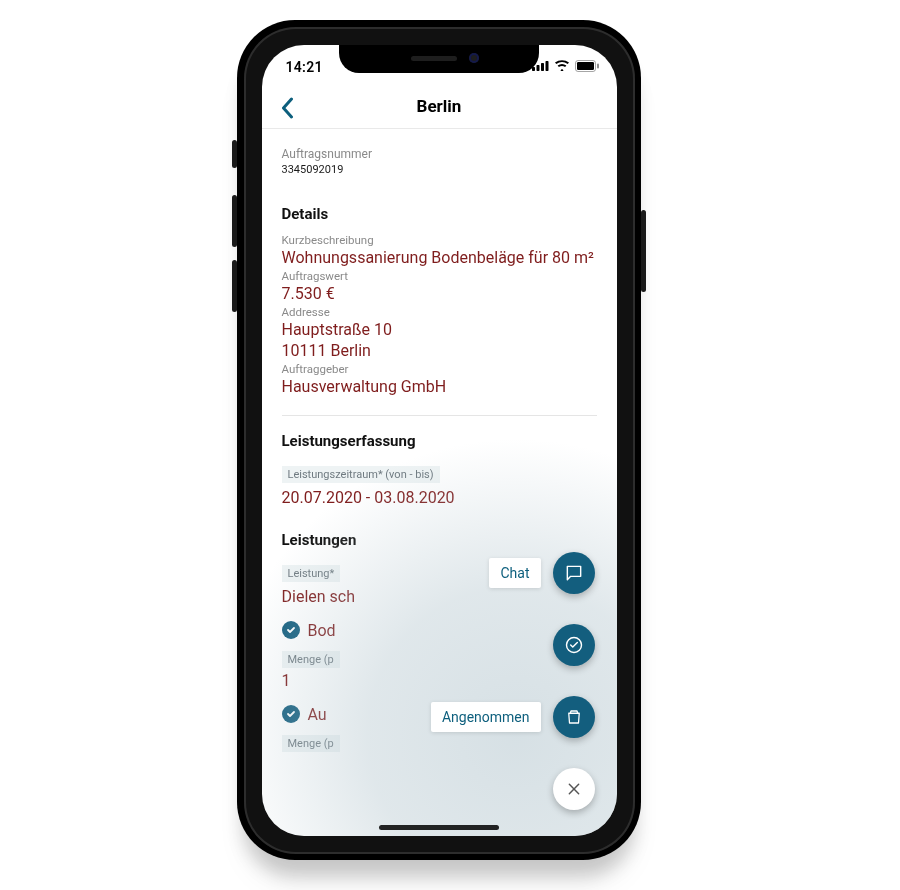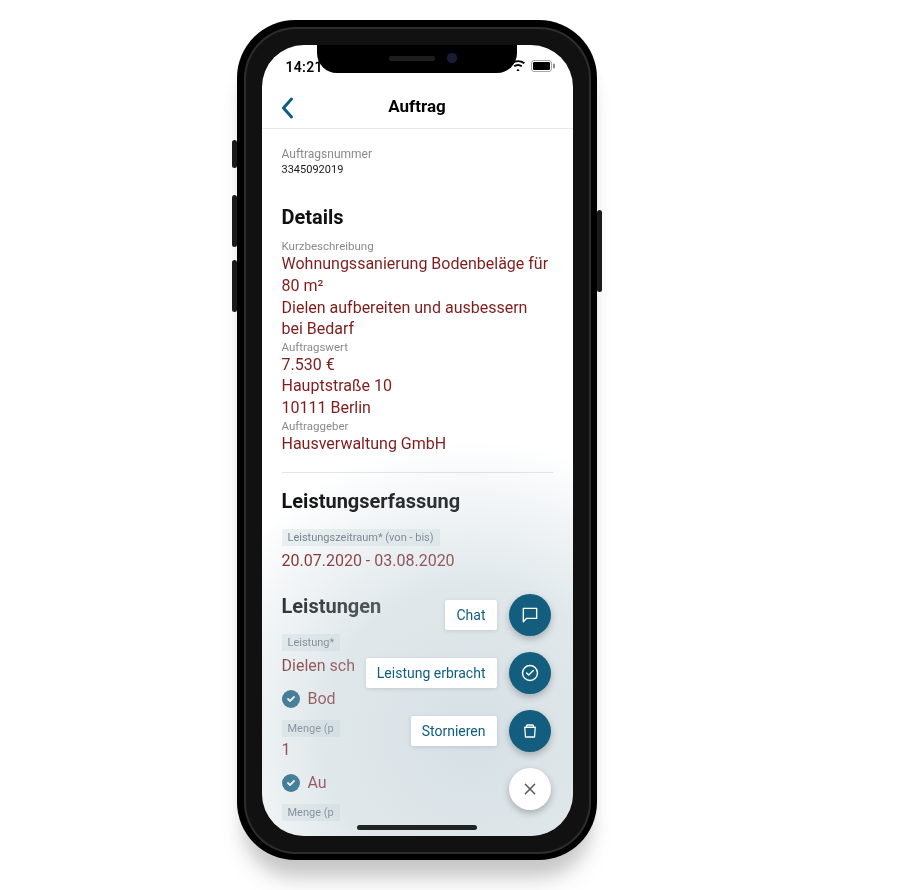--- a/index.html
+++ b/index.html
@@ -2,21 +2,21 @@
 <html><head>
 <meta charset="utf-8">
 <style>
   * { box-sizing: border-box; margin: 0; padding: 0; font-family: -apple-system, BlinkMacSystemFont, "Segoe UI", Roboto, Helvetica, Arial, sans-serif; }
   body { background:#ffffff; width:900px; height:890px; position:relative; overflow:hidden; }
 
   .stage { position:relative; width:900px; height:890px; }
 
   
   .phone {
-    position:absolute; left:237px; top:20px; width:360px; height:840px;
+    position:absolute; left:237px; top:20px; width:404px; height:840px;
     background:#000; border-radius:58px;
     box-shadow:0 22px 18px -6px rgba(0,0,0,.18), 0 32px 32px -8px rgba(0,0,0,.06);
   }
   .side-btn { position:absolute; background:#1a1a1a; border-radius:3px; }
   .side-btn.s1 { left:-5px; top:120px; width:5px; height:28px; }
   .side-btn.s2 { left:-5px; top:175px; width:5px; height:52px; }
   .side-btn.s3 { left:-5px; top:240px; width:5px; height:52px; }
   .side-btn.s4 { right:-5px; top:190px; width:5px; height:82px; }
   .bezel {
     position:absolute; left:6.5px; right:6.5px; top:6.5px; bottom:6.5px;
@@ -44,38 +44,38 @@
   .back { position:absolute; left:10px; top:4px; width:30px; height:30px; display:flex; align-items:center; justify-content:center; color:#0d5f7d; }
   .nav-title { text-align:center; line-height:34px; font-weight:700; font-size:17px; color:#000; }
 
   .scroll { position:absolute; left:0; right:0; top:84px; bottom:0; overflow:hidden; padding:0 20px; }
 
   .meta { display:flex; justify-content:space-between; padding:18px 0 22px; }
   .meta .lbl { font-size:12px; color:#8a8a8a; margin-bottom:2px;text-align:right; }
   .meta .val { font-size:11px; color:#1a1a1a; }
   .meta .right { text-align:right; }
 
-  .section-h { font-size:20px; font-weight:700; color:#111; margin:6px 0 10px; }
+  .section-h { font-size:15px; font-weight:700; color:#111; margin:6px 0 10px; }
   .sub-lbl { font-size:11.5px; color:#8a8a8a; }
   .val { font-size:16px; color:#7f1d1d; line-height:1.35; }
   .divider { height:1px; background:#e5e5e5; margin:18px 0 16px; }
 
   .field-lbl { font-size:11px; color:#6f7a80; background:#eef3f4; display:inline-block; padding:2px 6px; margin-top:6px; }
 
   .obscured { position:relative; filter: blur(0.15px); }
 
   
   .scrim {
     position:absolute; bottom:-60px; right:-60px; width:460px; height:460px;
     background: radial-gradient(circle at 65% 65%, rgba(181,199,207,.55) 0%, rgba(181,199,207,.42) 35%, rgba(255,255,255,0) 70%);
     pointer-events:none;
   }
 
   
-  .fab-col { position:absolute; right:22px; bottom:26px; display:flex; flex-direction:column; align-items:flex-end; gap:16px; z-index:40;text-align:right; }
+  .fab-col { position:absolute; right:22px; bottom:26px; display:flex; flex-direction:column; align-items:flex-end; gap:30px; z-index:40;text-align:right; }
   .fab-row { display:flex; align-items:center; gap:12px; }
   .chip { background:#fff; padding:7px 11px; color:#0d5f7d; font-size:14px; box-shadow:0 1px 4px rgba(0,0,0,.12); border-radius:2px; cursor:pointer; }
   .fab { width:42px; height:42px; border-radius:50%; background:#135e7e; color:#fff; display:flex; align-items:center; justify-content:center; box-shadow:0 3px 7px rgba(0,0,0,.25); cursor:pointer; }
   .fab.close { background:#fff; color:#444; }
   .fab svg { display:block; }
 
   .check-row { display:flex; align-items:center; gap:8px; margin-top:12px; }
   .check { width:18px; height:18px; border-radius:50%; background:#135e7e; display:inline-flex; align-items:center; justify-content:center; color:#fff; }
 
   .homebar { position:absolute; bottom:6px; left:50%; transform:translateX(-50%); width:120px; height:4.5px; background:#000; border-radius:3px; opacity:.85; z-index:60; }
@@ -112,40 +112,40 @@
               </svg>
           </div>
         </div>
 
         <div class="navbar">
           <div class="back">
             <svg width="16" height="22" viewBox="0 0 13 22">
                 <path d="M11 2 3 11l8 9" fill="none" stroke="#0d5f7d" stroke-width="3" stroke-linecap="round" stroke-linejoin="round"></path>
               </svg>
           </div>
-          <div class="nav-title">Auftrag</div>
+          <div class="nav-title">Berlin</div>
         </div>
 
         <div class="scroll">
 
           <div class="meta">
             <div>
               <div class="lbl">Auftragsnummer</div>
               <div class="val">3345092019</div>
             </div>
           </div>
 
           <div class="section-h">Details</div>
           <div class="sub-lbl">Kurzbeschreibung</div>
           <div class="val">Wohnungssanierung Bodenbeläge für 80 m²</div>
-          <div class="val">Dielen aufbereiten und ausbessern bei Bedarf</div>
 
           <div class="sub-lbl">Auftragswert</div>
           <div class="val">7.530 €</div>
 
+          <div class="sub-lbl">Addresse</div>
           <div class="val">Hauptstraße 10</div>
           <div class="val">10111 Berlin</div>
 
           <div class="sub-lbl">Auftraggeber</div>
           <div class="val">Hausverwaltung GmbH</div>
 
           <div class="divider"></div>
 
           <div class="section-h">Leistungserfassung</div>
           <div class="field-lbl">Leistungszeitraum* (von - bis)</div>
@@ -182,30 +182,29 @@
         <div class="fab-col">
           <div class="fab-row">
             <div class="chip">Chat</div>
             <div class="fab">
               <svg width="20" height="20" viewBox="0 0 24 24">
                   <path d="M4 4h16v12H8l-4 4V4Z" fill="none" stroke="#fff" stroke-width="1.7" stroke-linejoin="round"></path>
                 </svg>
             </div>
           </div>
           <div class="fab-row">
-            <div class="chip">Leistung erbracht</div>
             <div class="fab">
               <svg width="20" height="20" viewBox="0 0 24 24">
                   <circle cx="12" cy="12" r="9" fill="none" stroke="#fff" stroke-width="1.7"></circle>
                   <path d="M8 12l2.5 2.5L16 9" fill="none" stroke="#fff" stroke-width="1.7" stroke-linecap="round" stroke-linejoin="round"></path>
                 </svg>
             </div>
           </div>
           <div class="fab-row">
-            <div class="chip">Stornieren</div>
+            <div class="chip">Angenommen</div>
             <div class="fab">
               <svg width="18" height="20" viewBox="0 0 24 24">
                   <path d="M5 7h14l-1 13H6L5 7Zm3-3h8l1 3H7l1-3Z" fill="none" stroke="#fff" stroke-width="1.7" stroke-linejoin="round"></path>
                 </svg>
             </div>
           </div>
           <div class="fab-row">
             <div class="fab close">
               <svg width="16" height="16" viewBox="0 0 24 24">
                   <path d="M5 5l14 14M19 5L5 19" stroke="#555" stroke-width="2.2" stroke-linecap="round"></path>

